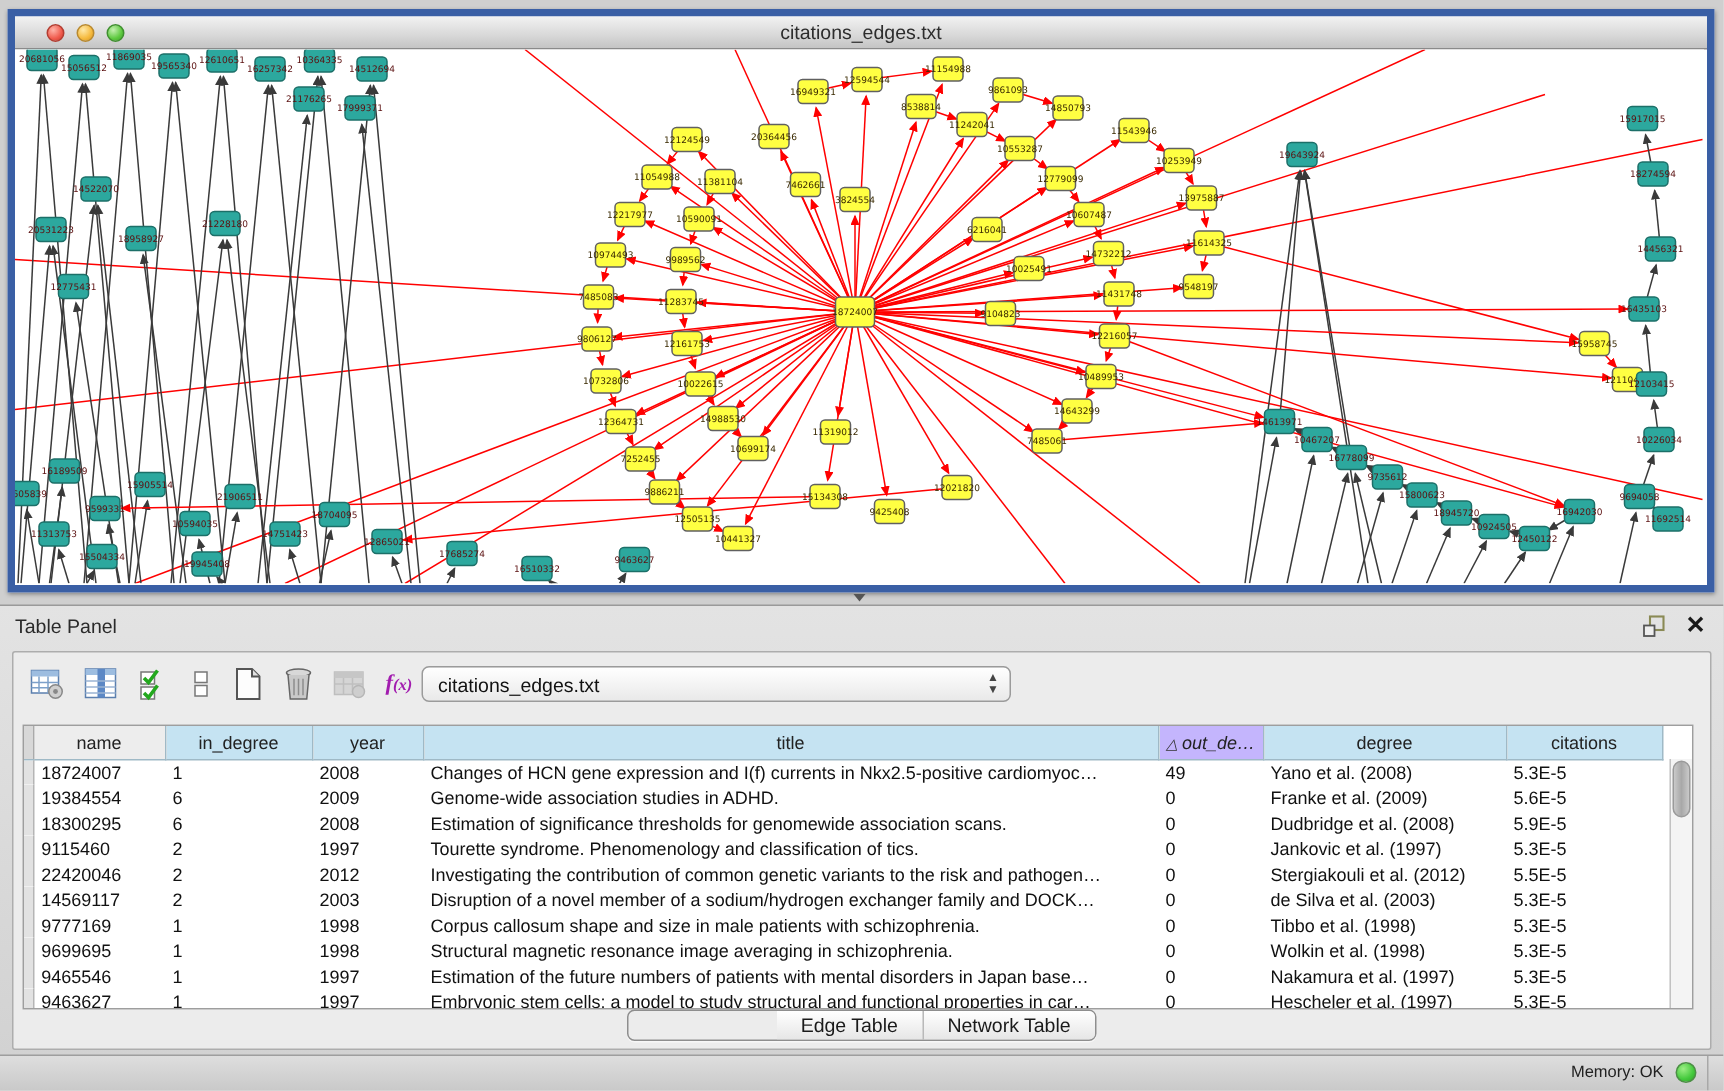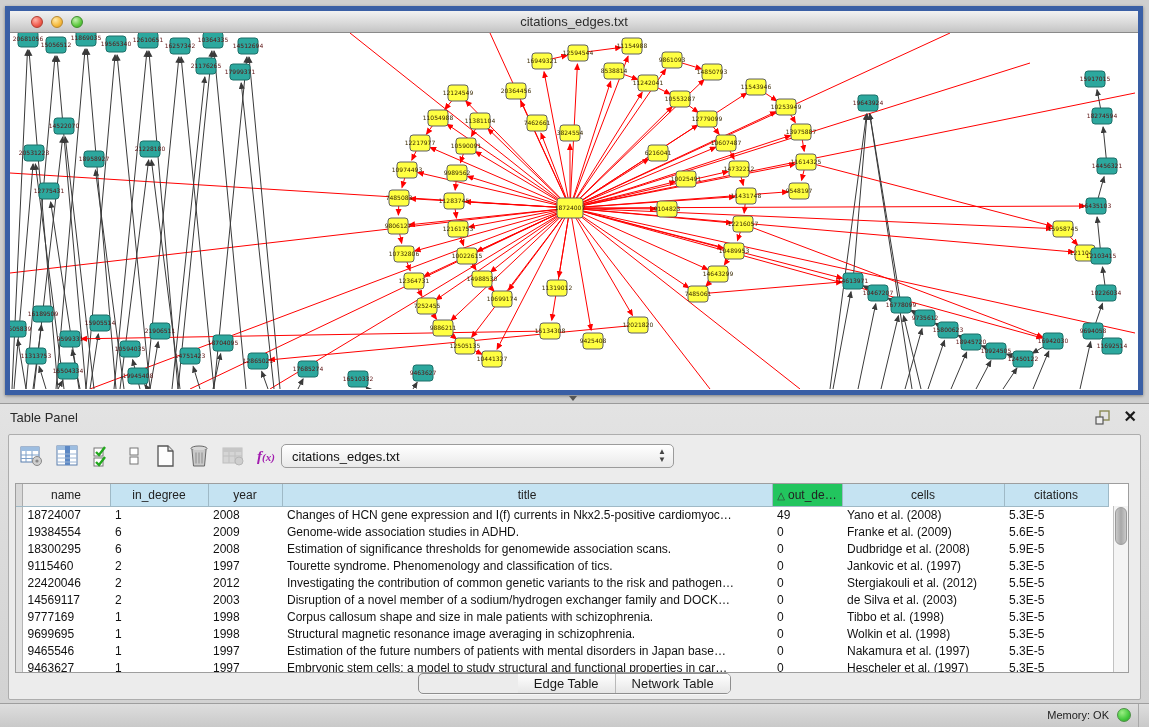--- a/index.html
+++ b/index.html
@@ -800,22 +800,22 @@
               <col style="width: 162px;">
               <col style="width: 104px;">
             </colgroup>
             <thead>
               <tr>
                 <th class="rowstrip-h"></th>
                 <th style="background: rgb(237, 237, 237);">name</th>
                 <th style="background: rgb(197, 227, 242);">in_degree</th>
                 <th style="background: rgb(197, 227, 242);">year</th>
                 <th style="background: rgb(197, 227, 242);">title</th>
-                <th style="background: #22c55e;"><span class="sort-tri">△</span>out_de…</th>
-                <th style="background: rgb(197, 227, 242);">cells</th>
+                <th style="background: #c4b5fd; font-style: italic;"><span class="sort-tri">△</span>out_de…</th>
+                <th style="background: rgb(197, 227, 242);">degree</th>
                 <th style="background: rgb(197, 227, 242);">citations</th>
               </tr>
             </thead>
             <tbody>
               <tr>
                 <td class="rowstrip"></td>
                 <td class="c-name">18724007</td>
                 <td class="c-in_degree">1</td>
                 <td class="c-year">2008</td>
                 <td class="c-title">Changes of HCN gene expression and I(f) currents in Nkx2.5-positive cardiomyoc…</td>

